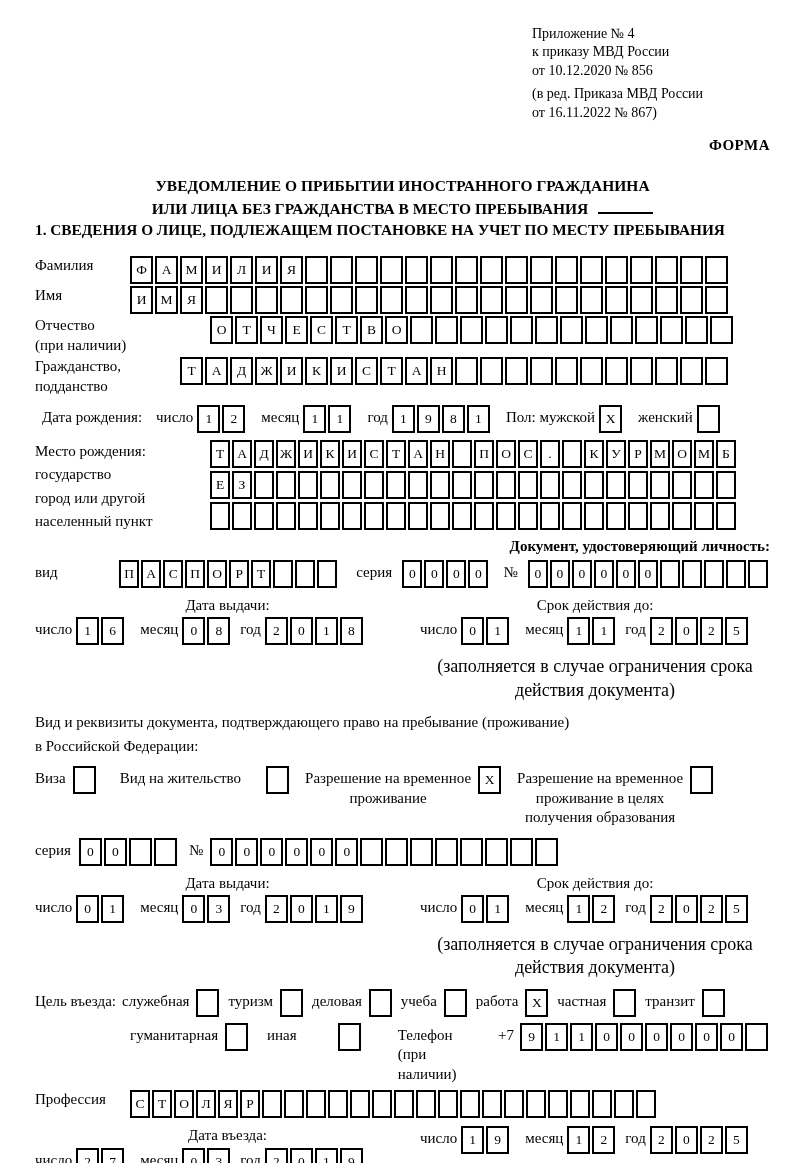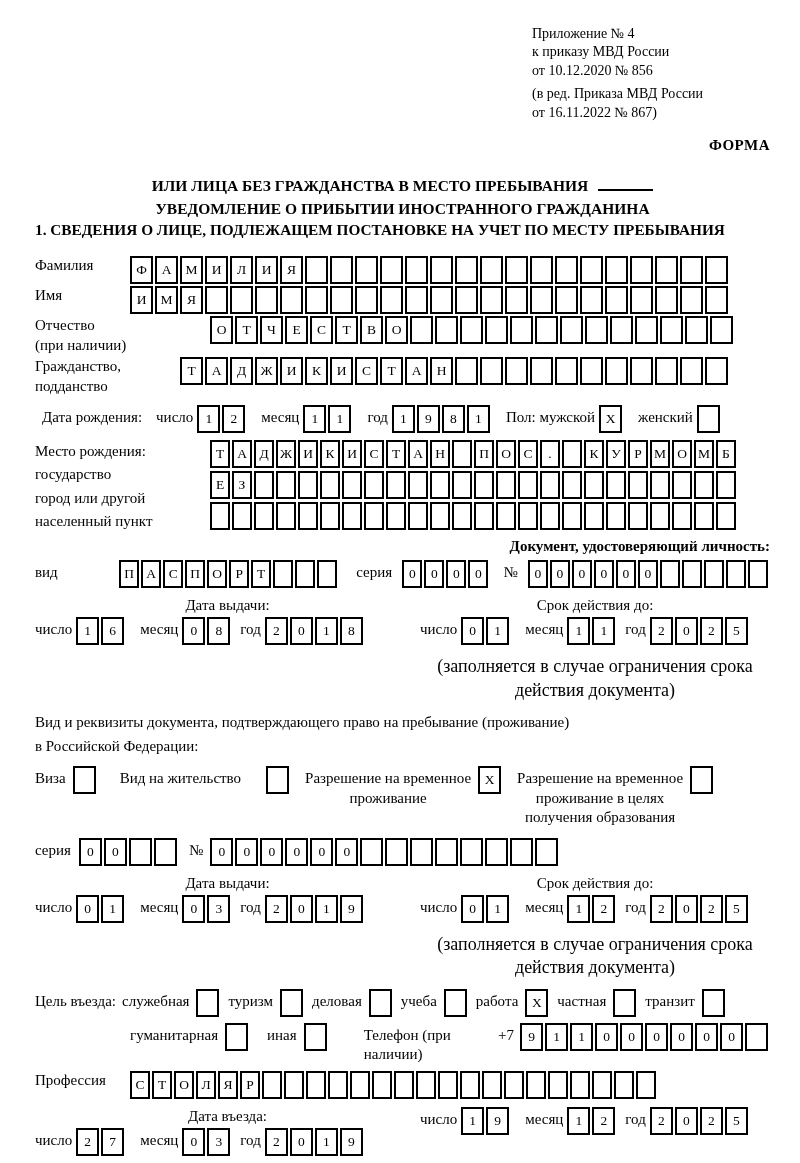--- a/index.html
+++ b/index.html
@@ -59,22 +59,22 @@
 <div class="appendix">
   <div class="ml">Приложение № 4
 к приказу МВД России
 от 10.12.2020 № 856</div>
   <div class="ml edition">(в ред. Приказа МВД России
 от 16.11.2022 № 867)</div>
 </div>
 <div class="form-word">ФОРМА</div>
 
 <div class="doc-title">
+  <div>УВЕДОМЛЕНИЕ О ПРИБЫТИИ ИНОСТРАННОГО ГРАЖДАНИНА</div>
   <div><span>ИЛИ ЛИЦА БЕЗ ГРАЖДАНСТВА В МЕСТО ПРЕБЫВАНИЯ</span><span class="blank-line"></span></div>
-  <div>УВЕДОМЛЕНИЕ О ПРИБЫТИИ ИНОСТРАННОГО ГРАЖДАНИНА</div>
 </div>
 
 <div class="section-heading">1. СВЕДЕНИЯ О ЛИЦЕ, ПОДЛЕЖАЩЕМ ПОСТАНОВКЕ НА УЧЕТ ПО МЕСТУ ПРЕБЫВАНИЯ</div>
 
 <div class="frow" style="margin-top:16px;">
   <div class="flabel lw95">Фамилия</div>
   <div class="cells">
       <span class="cell">Ф</span>
       <span class="cell">А</span>
       <span class="cell">М</span>
@@ -546,21 +546,21 @@
   </div>
 </div>
 
 <div class="purpose-row" style="margin-left:95px;">
   <div class="opt">
     <span class="olabel">гуманитарная</span>
     <span class="cells">
         <span class="cell"></span>
       </span>
   </div>
-  <div class="opt" style="margin-left:10px;">
+  <div class="opt" style="margin-left:10px;gap:34px;">
     <span class="olabel">иная</span>
     <span class="cells">
         <span class="cell"></span>
       </span>
   </div>
   <span class="t" style="margin:3px 0 0 28px;">Телефон (при наличии)</span>
   <span class="t" style="margin:3px 6px 0 30px;">+7</span>
   <span class="cells">
       <span class="cell">9</span>
       <span class="cell">1</span>

